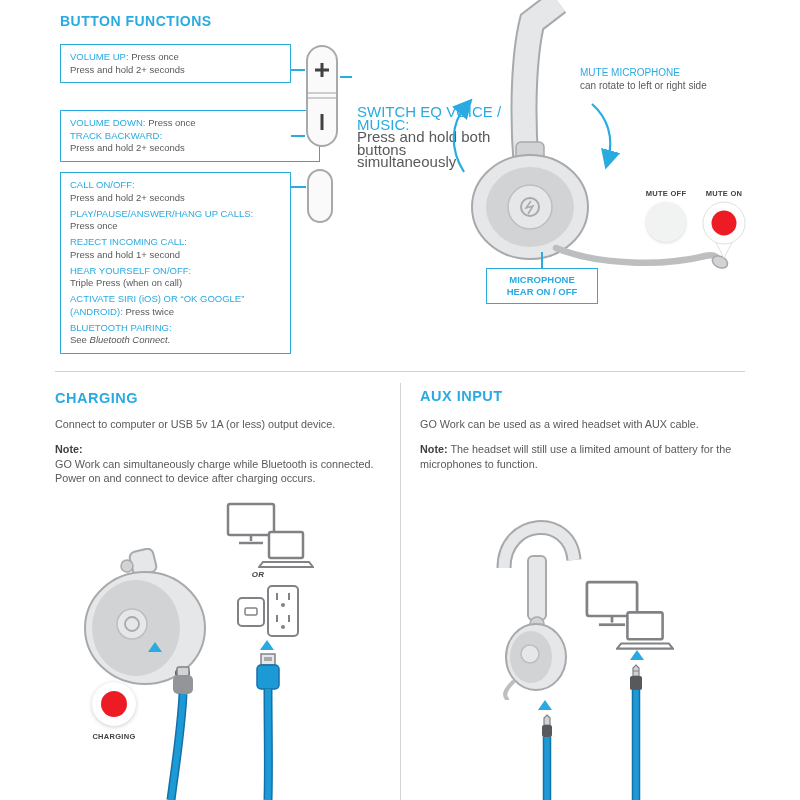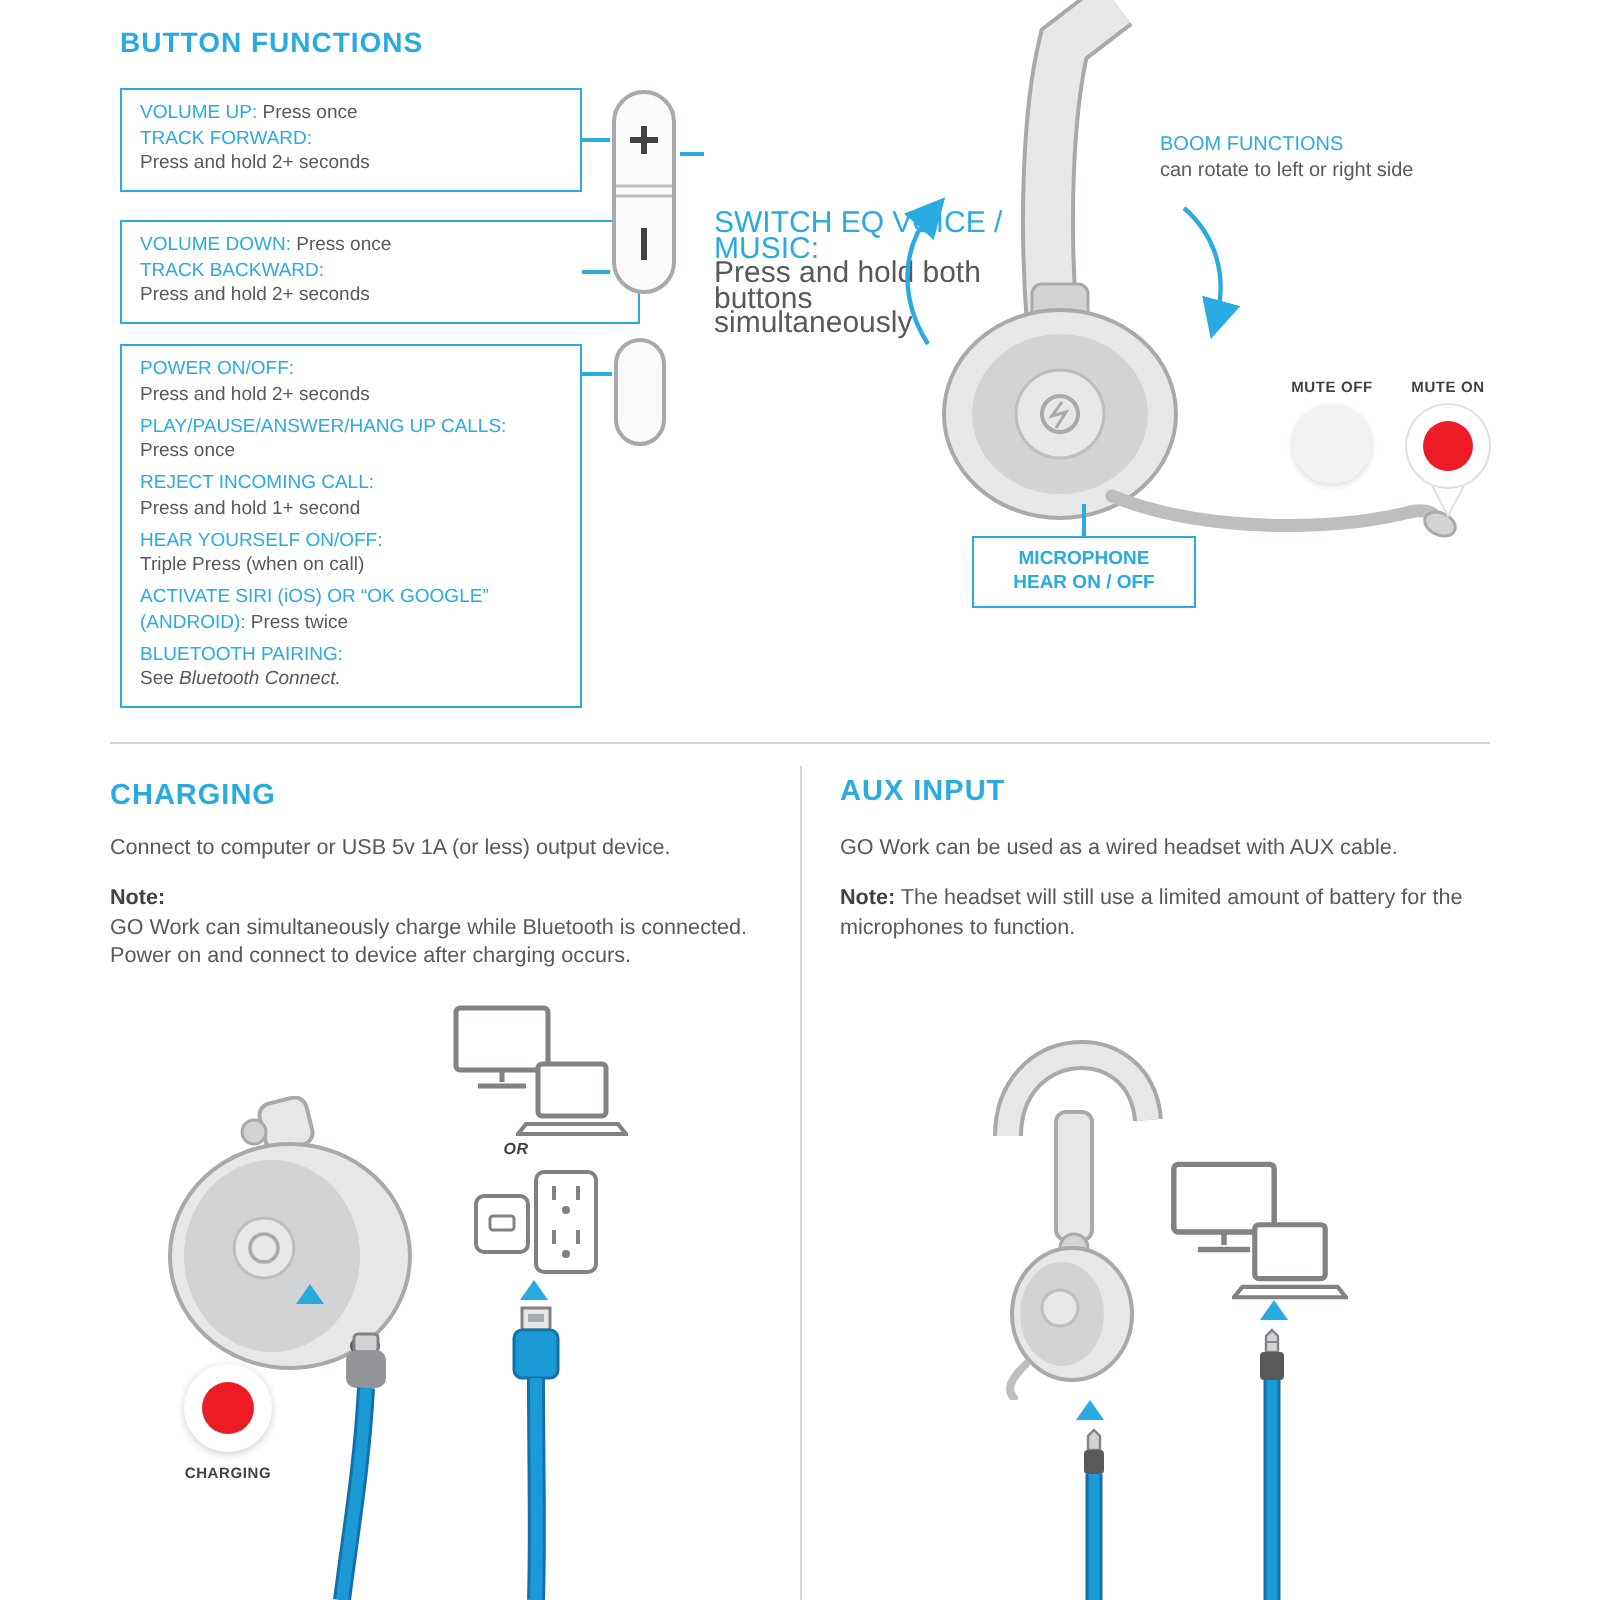--- a/index.html
+++ b/index.html
@@ -34,21 +34,20 @@
 
 <div class="page">
 
   <h2 class="abs sec-title" style="left:60px;top:13px;">BUTTON FUNCTIONS</h2>
 
   <div class="abs cbox" style="left:60px;top:44px;width:231px;">
     <div>
       <span class="lbl">VOLUME UP:</span>
       <span class="txt">Press once</span>
     </div>
-    <span class="lbl blk">TRACK FORWARD:</span>
     <span class="txt blk">Press and hold 2+ seconds</span>
   </div>
 
   <div class="abs cbox" style="left:60px;top:110px;width:260px;">
     <div>
       <span class="lbl">VOLUME DOWN:</span>
       <span class="txt">Press once</span>
     </div>
     <span class="lbl blk">TRACK BACKWARD:</span>
     <span class="txt blk">Press and hold 2+ seconds</span>
@@ -76,21 +75,21 @@
   </div>
 
   <div class="abs conn" style="left:291px;top:186px;width:15px;height:1.6px;"></div>
 
   <svg class="abs" style="left:306px;top:168px;" width="28" height="56" viewBox="0 0 28 56">
     <rect x="2" y="2" width="24" height="52" rx="12" fill="#fafafa" stroke="#a7a9ac" stroke-width="2"></rect>
   </svg>
 
   <div class="abs cbox" style="left:60px;top:172px;width:231px;">
     <div class="item">
-      <span class="lbl blk">POWER ON/OFF:</span>
+      <span class="lbl blk">CALL ON/OFF:</span>
       <span class="txt blk">Press and hold 2+ seconds</span>
     </div>
     <div class="item">
       <span class="lbl blk">PLAY/PAUSE/ANSWER/HANG UP CALLS:</span>
       <span class="txt blk">Press once</span>
     </div>
     <div class="item">
       <span class="lbl blk">REJECT INCOMING CALL:</span>
       <span class="txt blk">Press and hold 1+ second</span>
     </div>
@@ -122,21 +121,21 @@
     <circle cx="100" cy="207" r="22" fill="#e6e7e8" stroke="#bcbec0" stroke-width="1.5"></circle>
     <circle cx="100" cy="207" r="9" fill="none" stroke="#a7a9ac" stroke-width="2"></circle>
     <path d="M101,201 L96,208 L103,206 L98,214" fill="none" stroke="#a7a9ac" stroke-width="1.5"></path>
     <path d="M126,248 C170,266 235,266 275,256 C284,254 288,257 289,261" fill="none" stroke="#bcbec0" stroke-width="6.5" stroke-linecap="round"></path>
     <ellipse cx="290" cy="262" rx="8" ry="5.5" transform="rotate(25 290 262)" fill="#d1d3d4" stroke="#a7a9ac" stroke-width="1.5"></ellipse>
     <path d="M34,172 C20,150 20,124 36,106" fill="none" stroke="#29abe2" stroke-width="2.2" marker-end="url(#ah)"></path>
     <path d="M162,104 C178,118 184,138 178,160" fill="none" stroke="#29abe2" stroke-width="2.2" marker-end="url(#ah)"></path>
   </svg>
 
   <div class="abs" style="left:580px;top:66px;width:175px;font-size:10px;line-height:13px;">
-    <span class="lbl blk">BOOM FUNCTIONS</span>
+    <span class="lbl blk">MUTE MICROPHONE</span>
     <span class="txt blk">can rotate to left or right side</span>
   </div>
 
   <div class="abs small-lbl" style="left:638px;top:189px;width:56px;">MUTE OFF</div>
   <div class="abs mute-circle" style="left:646px;top:202px;"></div>
 
   <div class="abs small-lbl" style="left:698px;top:189px;width:52px;">MUTE ON</div>
   <svg class="abs" style="left:700px;top:201px;" width="48" height="58" viewBox="0 0 48 58">
     <polygon points="24,57 13,36 35,36" fill="#ffffff" stroke="#e0e0e0" stroke-width="1"></polygon>
     <circle cx="24" cy="22" r="21" fill="#ffffff"></circle>

